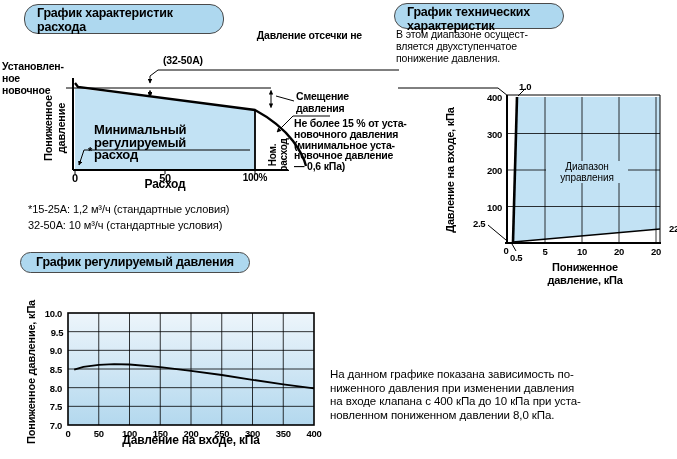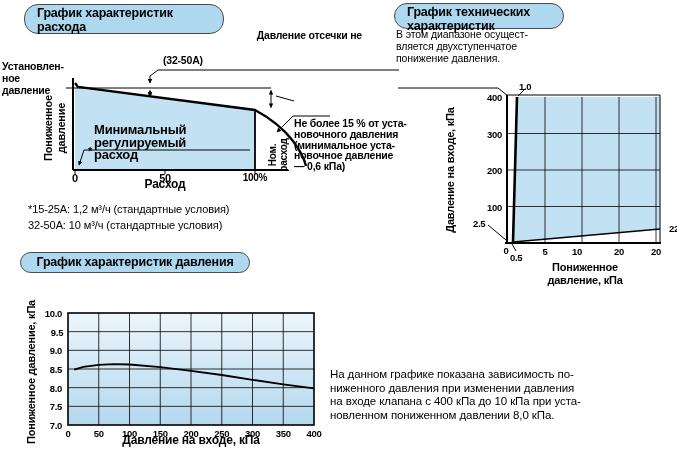--- a/index.html
+++ b/index.html
@@ -90,31 +90,33 @@
           <line x1="68" y1="350.3334" x2="314" y2="350.3334"></line>
           <line x1="68" y1="331.66675" x2="314" y2="331.66675"></line>
         </g>
       <rect x="68" y="313" width="246" height="112" fill="none" stroke-width="1.6"></rect>
       <path id="c3curve" d="M74.2,369.7 L83.4,366.8 L98.8,364.9 L114.1,364.1 L129.5,364.5 L160.3,367.1 L191.0,370.9 L221.8,375.0 L252.5,379.8 L283.3,384.3 L314.0,388.4" stroke-width="1.8"></path>
     </g>
   </svg>
 
   <div class="bubble" style="left:24px;top:4px;width:200px;height:30px;">График характеристик
 расхода</div>
-  <div class="bubble" style="left:20px;top:252px;width:230px;height:21px;border-radius:11px;padding:0;line-height:19px;text-align:center;">График характеристик давления</div>
+  <div class="bubble" style="left:20px;top:252px;width:230px;height:21px;border-radius:11px;padding:0;line-height:19px;text-align:center;">График регулируемый давления</div>
   <div class="bubble" style="left:394px;top:3px;width:170px;height:26px;">График технических
 характеристик</div>
 
   <div class="lbl" style="left:2px;top:61px;width:66px;">Установлен-
-ное давление</div>
+ное новочное</div>
   <div class="lbl ctr rot" style="left:5px;top:115px;width:100px;height:26px;font-size:11px;line-height:12.5px;">Пониженное
 давление</div>
   <div class="lbl ctr bigx" style="left:115px;top:179px;width:100px;">Расход</div>
   <div class="lbl rgt" style="left:154px;top:30px;width:208px;">Давление отсечки не</div>
   <div class="lbl" style="left:163px;top:55px;width:80px;">(32-50А)</div>
+  <div class="lbl" style="left:296px;top:91px;width:70px;">Смещение
+давления</div>
   <div class="lbl" style="left:294px;top:118px;width:130px;line-height:10.8px;">Не более 15 % от уста-
 новочного давления
 (минимальное уста-
 новочное давление
 — 0,6 кПа)</div>
   <div class="lbl" style="left:94px;top:124px;width:150px;font-size:13px;line-height:12.5px;">Минимальный регулируемый
 расход</div>
   <div class="lbl" style="left:88px;top:146px;font-size:11px;">*</div>
   <div class="lbl ctr rot" style="left:254px;top:142px;width:52px;height:26px;font-size:10px;line-height:11px;">Ном.
 расход</div>
@@ -124,35 +126,37 @@
 
   <div class="note" style="left:28px;top:203px;font-size:11px;">*15-25А: 1,2 м³/ч (стандартные условия)</div>
   <div class="note" style="left:28px;top:219px;font-size:11px;">32-50А: 10 м³/ч (стандартные условия)</div>
 
   <div class="note" style="left:396px;top:28px;width:180px;">В этом диапазоне осущест-
 вляется двухступенчатое
 понижение давления.</div>
   <div class="lbl ctr rot" style="left:372px;top:163px;width:160px;height:14px;font-size:11px;">Давление на входе, кПа</div>
   <div class="lbl ctr" style="left:520px;top:261px;width:130px;font-size:11px;line-height:12.5px;">Пониженное
 давление, кПа</div>
+  <div class="note ctr" style="left:546px;top:161px;width:82px;font-size:10px;line-height:11px;background:#c2e2f4;">Диапазон
+управления</div>
   <div class="tick" style="left:500px;top:245px;width:12px;text-align:center;">0</div>
   <div class="tick" style="left:510px;top:252px;">0.5</div>
   <div class="tick" style="left:519px;top:81px;">1.0</div>
   <div class="tick" style="left:473px;top:218px;">2.5</div>
   <div class="tick" style="left:661px;top:223px;padding-left:8px;">22</div>
 
   <div class="lbl ctr rot" style="left:-52px;top:365px;width:170px;height:14px;font-size:11px;">Пониженное давление, кПа</div>
   <div class="lbl ctr bigx" style="left:68px;top:435px;width:246px;">Давление на входе, кПа</div>
   <div class="note" style="left:330px;top:368px;width:350px;font-size:11.5px;line-height:13.6px;">На данном графике показана зависимость по-
 ниженного давления при изменении давления
 на входе клапана с 400 кПа до 10 кПа при уста-
 новленном пониженном давлении 8,0 кПа.</div>
 
 <div class="tick" style="left: 535px; top: 246px; width: 20px; text-align: center;">5</div>
-    <div class="tick" style="left: 572px; top: 246px; width: 20px; text-align: left;">10</div>
+    <div class="tick" style="left: 572px; top: 246px; width: 20px; text-align: center;">10</div>
     <div class="tick" style="left: 609px; top: 246px; width: 20px; text-align: center;">20</div>
     <div class="tick" style="left: 646px; top: 246px; width: 20px; text-align: center;">20</div>
     <div class="tick" style="left: 474px; top: 201.5px; width: 28px; text-align: right;">100</div>
     <div class="tick" style="left: 474px; top: 165px; width: 28px; text-align: right;">200</div>
     <div class="tick" style="left: 474px; top: 128.5px; width: 28px; text-align: right;">300</div>
     <div class="tick" style="left: 474px; top: 92px; width: 28px; text-align: right;">400</div>
     <div class="tick" style="left: 55px; top: 428px; width: 26px; text-align: center;">0</div>
     <div class="tick" style="left: 85.75px; top: 428px; width: 26px; text-align: center;">50</div>
     <div class="tick" style="left: 116.5px; top: 428px; width: 26px; text-align: center;">100</div>
     <div class="tick" style="left: 147.25px; top: 428px; width: 26px; text-align: center;">150</div>

